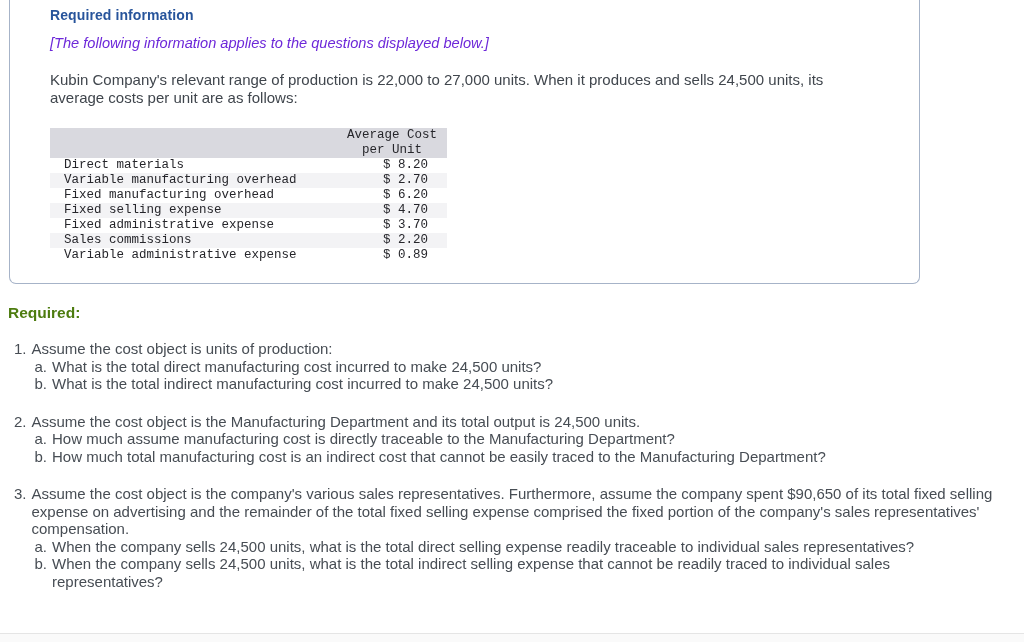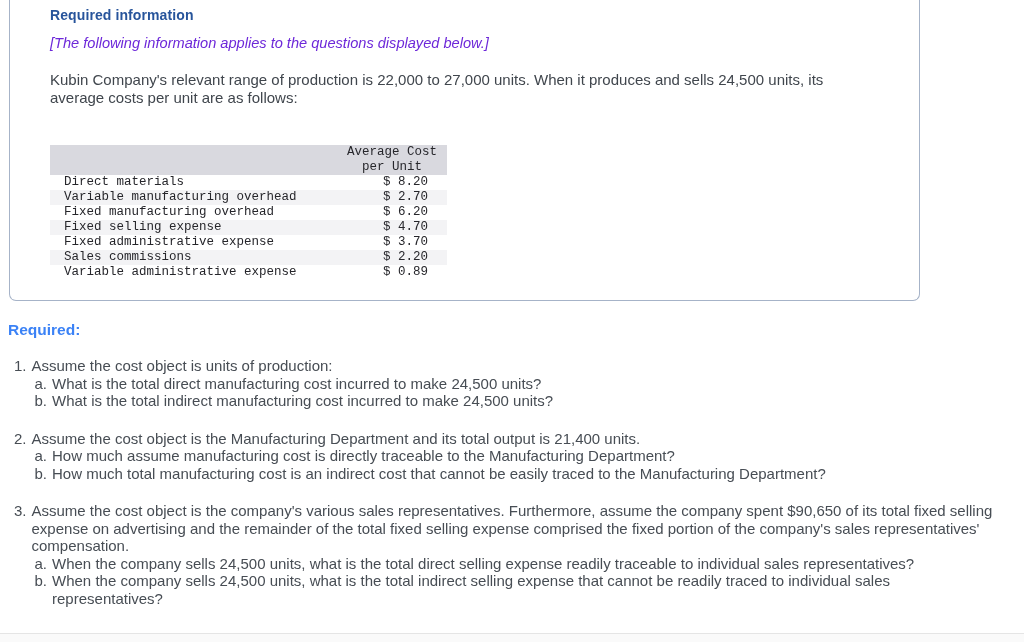--- a/index.html
+++ b/index.html
@@ -32,40 +32,40 @@
     color:#6d28d9;
   }
   .intro{
     margin:20px 0 0 0;
     font-size:15px;
     line-height:18px;
     color:#40464d;
     max-width:829px;
   }
   .cost-table{
-    margin-top:38px;
+    margin-top:21px;
     width:397px;
     font-family:"Liberation Mono","DejaVu Sans Mono",monospace;
     font-size:12.5px;
     line-height:15px;
     color:#26262b;
   }
   .thead{background:#d9d9df;}
   .thead .h1{text-align:right;padding-right:10px;}
   .thead .h2{text-align:right;padding-right:25px;}
   .trow{display:flex;justify-content:space-between;}
   .cost-table > div:nth-child(odd):not(.thead){background:#f3f3f5;}
   .tlabel{padding-left:14px;white-space:pre;}
   .tval{padding-right:19px;white-space:pre;}
   .required-section{margin:20px 0 0 8px;}
   .required-heading{
     margin:0 0 18px 0;
     font-size:15.5px;
     font-weight:700;
-    color:#3b82f6;
+    color:#4d7c0f;
   }
   .q{
     display:flex;
     margin:0 0 20px 6px;
     font-size:15px;
     line-height:17.5px;
     color:#474d54;
   }
   .q-num{flex:0 0 auto;margin-right:5px;}
   .q-body{flex:1 1 auto;min-width:0;}
@@ -139,21 +139,21 @@
       <div class="sub">
         <span class="sub-marker">b.</span>
         <div class="sub-text">What is the total indirect manufacturing cost incurred to make 24,500 units?</div>
       </div>
     </div>
   </div>
 
   <div class="q">
     <span class="q-num">2.</span>
     <div class="q-body">
-      <div class="q-text">Assume the cost object is the Manufacturing Department and its total output is 21,400 units.</div>
+      <div class="q-text">Assume the cost object is the Manufacturing Department and its total output is 24,500 units.</div>
       <div class="sub">
         <span class="sub-marker">a.</span>
         <div class="sub-text">How much assume manufacturing cost is directly traceable to the Manufacturing Department?</div>
       </div>
       <div class="sub">
         <span class="sub-marker">b.</span>
         <div class="sub-text">How much total manufacturing cost is an indirect cost that cannot be easily traced to the Manufacturing Department?</div>
       </div>
     </div>
   </div>

